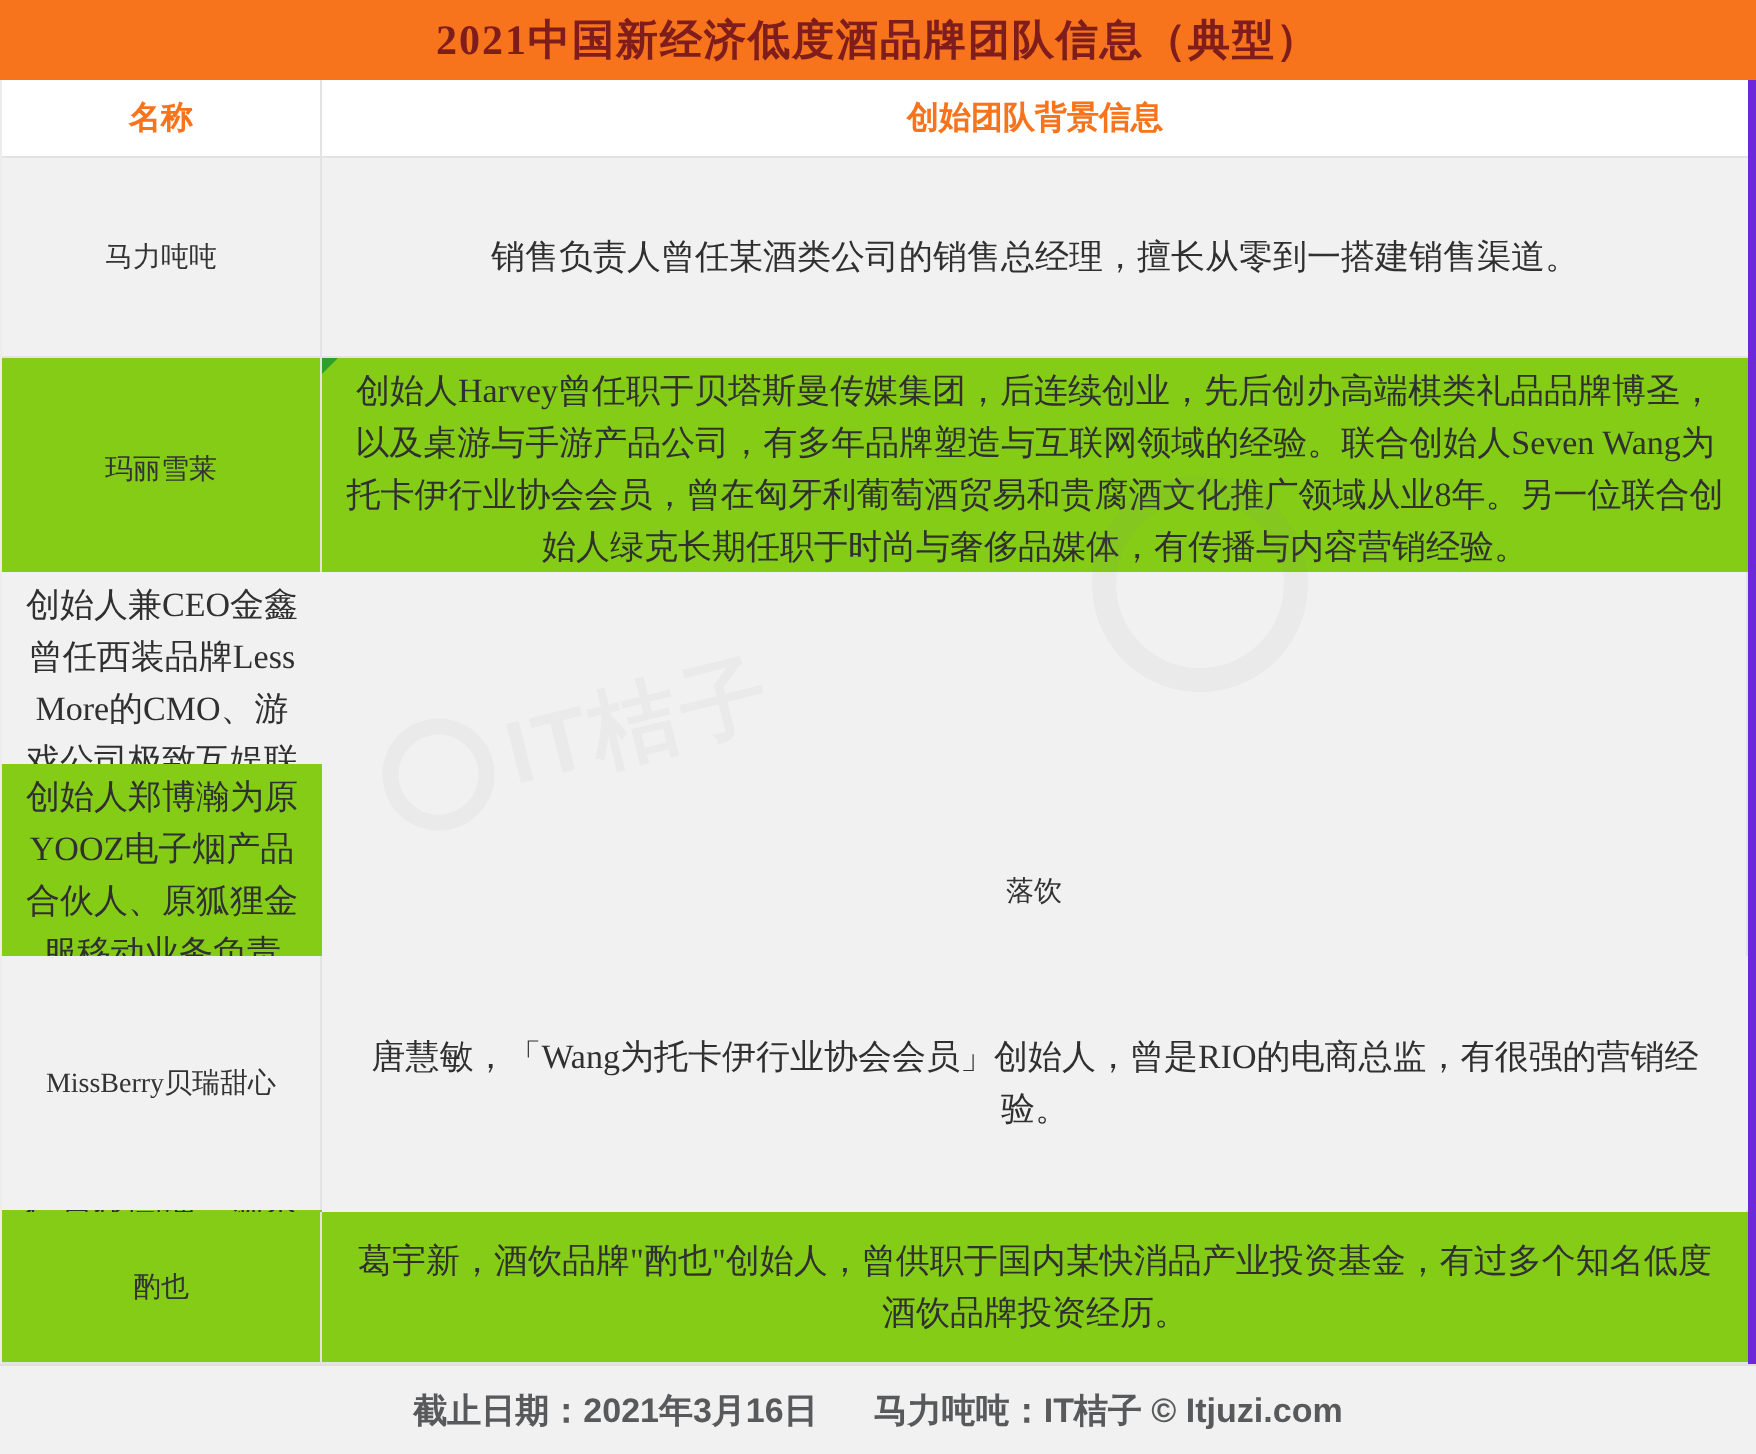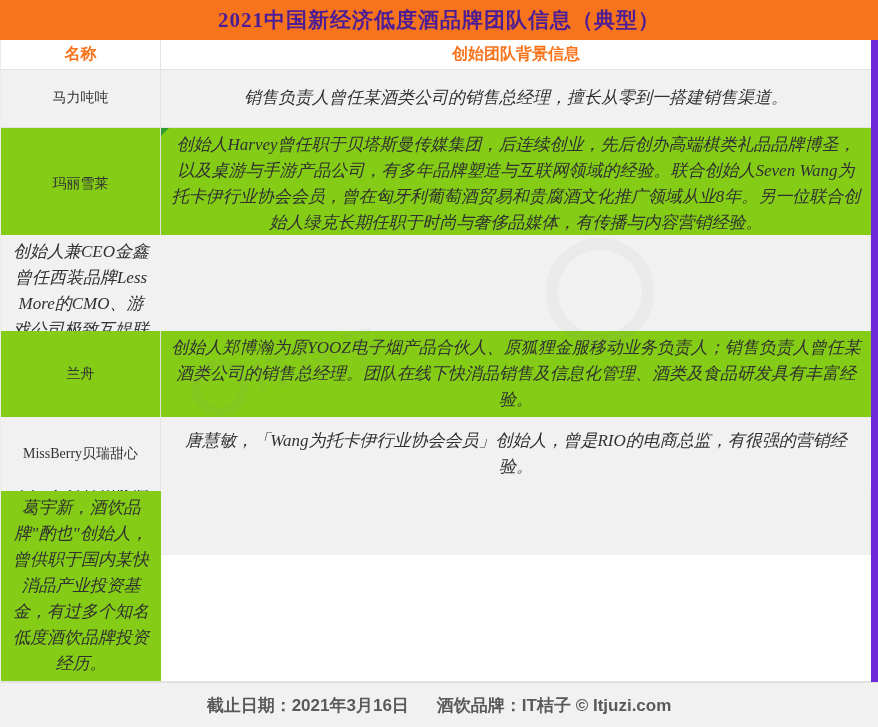--- a/index.html
+++ b/index.html
@@ -8,29 +8,29 @@
     position:relative;
     width:878px; height:727px;
     background:#ffffff;
     font-family:"Liberation Serif","DejaVu Serif",serif;
     overflow:hidden;
     margin:0 auto;
   }
   .title-bar {
     height:40px;
     background:#F7741D;
-    color:#4c1d95;
+    color:#7f1d1d;
     display:flex; align-items:center; justify-content:center;
     font-size:21px; font-weight:bold; letter-spacing:1px;
   }
   .table-wrap {
     position:relative;
     height:642px;
     border-left:1px solid #ececec;
-    border-right:7px solid #6d28d9;
+    border-right:4px solid #6d28d9;
     display:flex; flex-direction:column;
   }
   .trow {
     display:grid;
     grid-template-columns:160px 1fr;
     border-bottom:1px solid #e3e3e3;
   }
   .header-row { height:39px; background:#ffffff; }
   .header-row .cell {
     color:#F7741D; font-weight:bold; font-size:16px;
@@ -42,21 +42,21 @@
     color:#333333;
   }
   .name-cell {
     border-right:1px solid #e3e3e3;
     font-size:14px;
     padding:0 4px;
   }
   .bg-cell { padding:4px 10px; }
   .bg-cell p {
     margin:0; text-align:center;
-    font-size:17px; line-height:26px; color:#303030;font-style:italic;
+    font-size:17px; line-height:26px; color:#303030;
   }
   .row-gray .cell { background:#f1f1f1; }
   .row-white .cell { background:#84cc16; }
   .r1 { height:100px; }
   .r2 { height:107px; }
   .r3 { height:96px; }
   .r4 { height:96px; }
   .r5 { height:128px; }
   .r6 { flex:1; }
   .comment-marker {
@@ -132,49 +132,49 @@
     <div class="trow row-gray r3">
       <div class="cell bg-cell">
         <p>创始人兼CEO金鑫曾任西装品牌Less More的CMO、游戏公司极致互娱联合创始人；联合创始人徐彦钧曾任职于天津四季酒店、北京璞瑄酒店，在团队中负责研发及生产，另有光良酒业负责供应链及线下渠道扩张。</p>
       </div>
       <div class="cell name-cell">
         <span>落饮</span>
       </div>
     </div>
 
     <div class="trow row-white r4">
-      <div class="cell name-cell">
-        <span>兰舟</span>
-      </div>
       <div class="cell bg-cell">
         <p>创始人郑博瀚为原YOOZ电子烟产品合伙人、原狐狸金服移动业务负责人；销售负责人曾任某酒类公司的销售总经理。团队在线下快消品销售及信息化管理、酒类及食品研发具有丰富经验。</p>
       </div>
     </div>
 
     <div class="trow row-gray r5">
       <div class="cell name-cell">
         <span>MissBerry贝瑞甜心</span>
       </div>
       <div class="cell bg-cell">
         <p>唐慧敏，「Wang为托卡伊行业协会会员」创始人，曾是RIO的电商总监，有很强的营销经验。</p>
       </div>
     </div>
 
     <div class="trow row-white r6">
+      <div class="cell name-cell">
+        <span>酌也</span>
+      </div>
       <div class="cell bg-cell">
         <p>葛宇新，酒饮品牌"酌也"创始人，曾供职于国内某快消品产业投资基金，有过多个知名低度酒饮品牌投资经历。</p>
       </div>
     </div>
 
     <div class="wm wm-ring wm1"></div>
     <div class="wm wm2">
       <div class="wm-ring"></div>
       <div class="wm-text">IT桔子</div>
     </div>
 
   </div>
 
   <div class="footer-bar">
     <span class="seg">截止日期：2021年3月16日</span>
-    <span class="seg">酒饮品牌：IT桔子 © Itjuzi.com</span>
+    <span class="seg">马力吨吨：IT桔子 © Itjuzi.com</span>
   </div>
 
 </div>
 
 </body></html>

